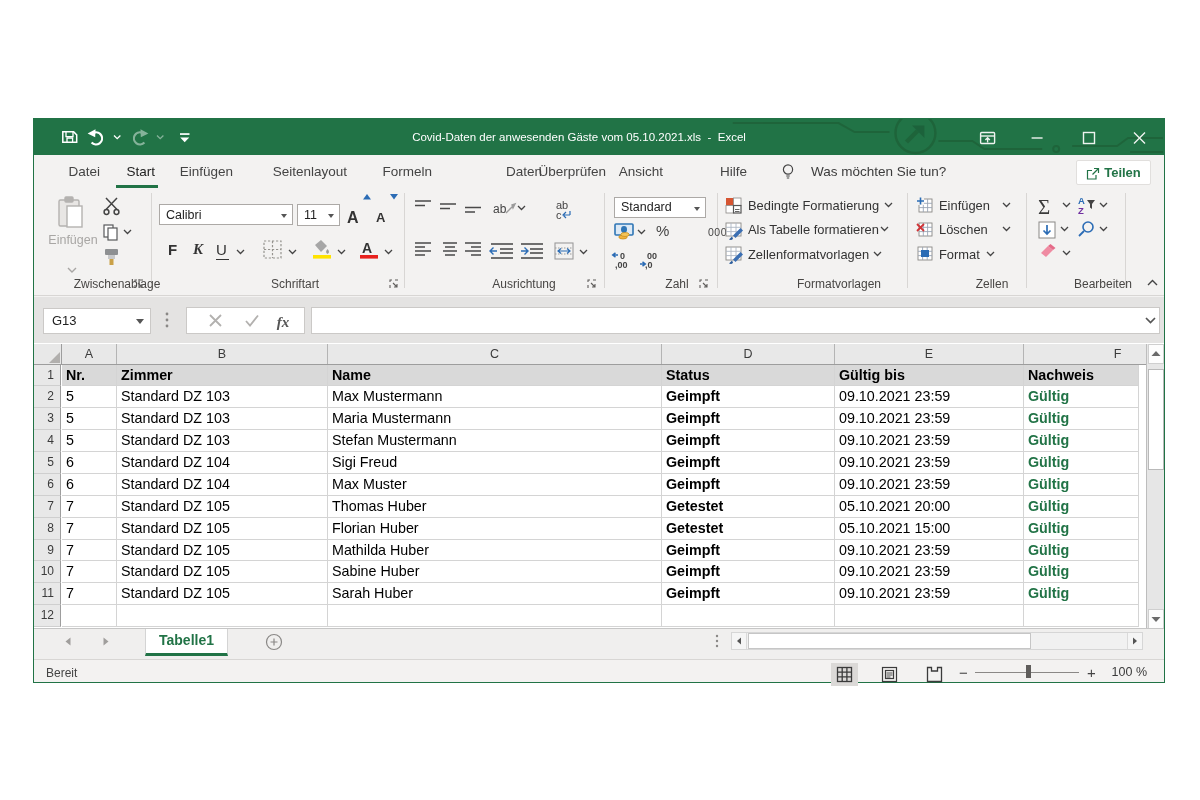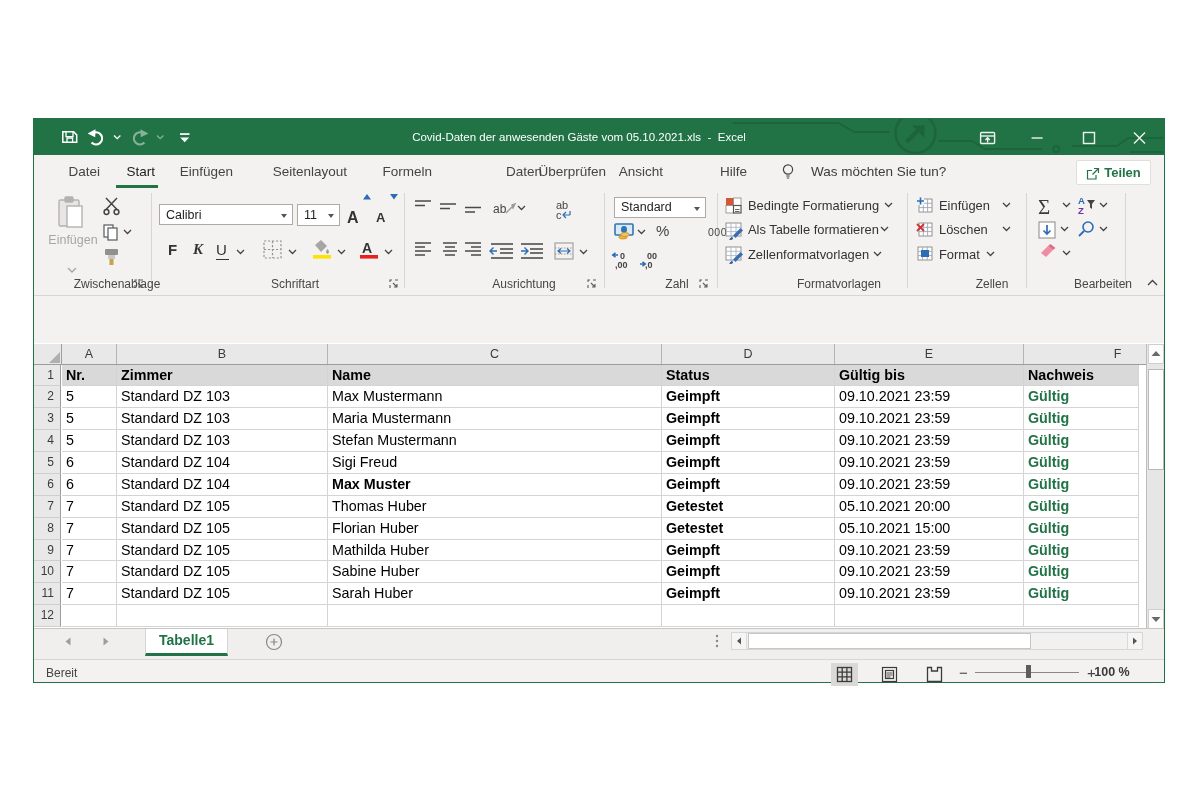--- a/index.html
+++ b/index.html
@@ -347,20 +347,43 @@
         <path d="M1 3 V1 H3 M6 1 H9 M1 6 V9 M4 4 l4 4 M8 5 v3 h-3" stroke="#5f5d5b" fill="none" stroke-width="1.1"></path>
       </svg>
     <svg class="abs" style="left:553px;top:90px;width:11px;height:11px;" viewBox="0 0 11 11">
         <path d="M1 3 V1 H3 M6 1 H9 M1 6 V9 M4 4 l4 4 M8 5 v3 h-3" stroke="#5f5d5b" fill="none" stroke-width="1.1"></path>
       </svg>
     <svg class="abs" style="left:665px;top:90px;width:11px;height:11px;" viewBox="0 0 11 11">
         <path d="M1 3 V1 H3 M6 1 H9 M1 6 V9 M4 4 l4 4 M8 5 v3 h-3" stroke="#5f5d5b" fill="none" stroke-width="1.1"></path>
       </svg>
   </div>
 
+  <div id="fbar">
+    <div class="fbox" style="left:9px;top:11px;width:108px;height:26px;font-size:13px;color:#222;line-height:24px;padding-left:8px;">G13</div>
+    <svg class="abs" style="left:95px;top:11px;width:22px;height:26px;" viewBox="0 0 22 26">
+      <path d="M7 11 h8 l-4 5 z" fill="#555"></path>
+    </svg>
+    <svg class="abs" style="left:128px;top:14px;width:10px;height:20px;" viewBox="0 0 10 20">
+      <g fill="#8a8886">
+          <circle cx="5" cy="3" r="1.4"></circle>
+          <circle cx="5" cy="9" r="1.4"></circle>
+          <circle cx="5" cy="15" r="1.4"></circle>
+        </g>
+    </svg>
+    <div class="fbox" style="left:152px;top:10px;width:119px;height:27px;"></div>
+    <svg class="abs" style="left:152px;top:10px;width:119px;height:27px;" viewBox="0 0 119 27">
+      <path d="M24 8 l11 11 M35 8 l-11 11" stroke="#b3b1af" fill="none" stroke-width="1.8"></path>
+      <path d="M60 14 l4 4.5 8 -10" stroke="#b3b1af" fill="none" stroke-width="1.8"></path>
+      <text x="97" y="20" font-size="15" font-style="italic" font-weight="bold" font-family="Liberation Serif" fill="#555" text-anchor="middle">fx</text>
+    </svg>
+    <div class="fbox" style="left:277px;top:10px;width:849px;height:27px;"></div>
+    <svg class="abs" style="left:1110px;top:17px;width:13px;height:13px;" viewBox="0 0 13 13">
+      <path d="M2 4 l4.5 4.5 4.5 -4.5" stroke="#555" fill="none" stroke-width="1.7"></path>
+    </svg>
+  </div>
 
   <div id="grid">
     <div id="colhdr">
       <div class="chd" style="left:0;width:28px;border-right-color:#9d9d9d;"></div>
       <div class="chd" style="left:28px;width:55px;">A</div>
       <div class="chd" style="left:83px;width:211px;">B</div>
       <div class="chd" style="left:294px;width:334px;">C</div>
       <div class="chd" style="left:628px;width:173px;">D</div>
       <div class="chd" style="left:801px;width:189px;">E</div>
       <div class="chd" style="left:990px;width:188px;">F</div>
@@ -400,21 +423,21 @@
       <div class="rowhdr" style="top:109.0px;height:21.9px;line-height:21.9px;">5</div>
       <div class="cell" style="left:28px;top:109.0px;width:55px;height:21.9px;line-height:20.9px;">6</div>
       <div class="cell" style="left:83px;top:109.0px;width:211px;height:21.9px;line-height:20.9px;">Standard DZ 104</div>
       <div class="cell" style="left:294px;top:109.0px;width:334px;height:21.9px;line-height:20.9px;">Sigi Freud</div>
       <div class="cell b" style="left:628px;top:109.0px;width:173px;height:21.9px;line-height:20.9px;">Geimpft</div>
       <div class="cell" style="left:801px;top:109.0px;width:189px;height:21.9px;line-height:20.9px;">09.10.2021 23:59</div>
       <div class="cell green" style="left:990px;top:109.0px;width:115px;height:21.9px;line-height:20.9px;">Gültig</div>
       <div class="rowhdr" style="top:130.9px;height:21.9px;line-height:21.9px;">6</div>
       <div class="cell" style="left:28px;top:130.9px;width:55px;height:21.9px;line-height:20.9px;">6</div>
       <div class="cell" style="left:83px;top:130.9px;width:211px;height:21.9px;line-height:20.9px;">Standard DZ 104</div>
-      <div class="cell" style="left:294px;top:130.9px;width:334px;height:21.9px;line-height:20.9px;font-weight:bold;">Max Muster</div>
+      <div class="cell" style="left:294px;top:130.9px;width:334px;height:21.9px;line-height:20.9px;">Max Muster</div>
       <div class="cell b" style="left:628px;top:130.9px;width:173px;height:21.9px;line-height:20.9px;">Geimpft</div>
       <div class="cell" style="left:801px;top:130.9px;width:189px;height:21.9px;line-height:20.9px;">09.10.2021 23:59</div>
       <div class="cell green" style="left:990px;top:130.9px;width:115px;height:21.9px;line-height:20.9px;">Gültig</div>
       <div class="rowhdr" style="top:152.8px;height:21.9px;line-height:21.9px;">7</div>
       <div class="cell" style="left:28px;top:152.8px;width:55px;height:21.9px;line-height:20.9px;">7</div>
       <div class="cell" style="left:83px;top:152.8px;width:211px;height:21.9px;line-height:20.9px;">Standard DZ 105</div>
       <div class="cell" style="left:294px;top:152.8px;width:334px;height:21.9px;line-height:20.9px;">Thomas Huber</div>
       <div class="cell b" style="left:628px;top:152.8px;width:173px;height:21.9px;line-height:20.9px;">Getestet</div>
       <div class="cell" style="left:801px;top:152.8px;width:189px;height:21.9px;line-height:20.9px;">05.10.2021 20:00</div>
       <div class="cell green" style="left:990px;top:152.8px;width:115px;height:21.9px;line-height:20.9px;">Gültig</div>
@@ -515,15 +538,15 @@
     </svg>
     <svg class="abs" style="left:887px;top:3px;width:27px;height:23px;" viewBox="0 0 27 23">
       <g stroke="#3b3b3b" stroke-width="1.3" fill="none">
         <path d="M10.5 4.5 h-4 v14 h14 v-14 h-4 v3.5 h-6 z"></path>
       </g>
     </svg>
     <div class="abs" style="left:925px;top:4px;font-size:15px;color:#444;">−</div>
     <div class="abs" style="left:941px;top:11.5px;width:104px;height:1.5px;background:#8a8886;"></div>
     <div class="abs" style="left:992px;top:5px;width:5px;height:13px;background:#5f5d5b;"></div>
     <div class="abs" style="left:1053px;top:4px;font-size:15px;color:#444;">+</div>
-    <div class="abs" style="left:1043px;top:5px;width:70px;text-align:center;font-size:12.5px;color:#3b3b3b;font-weight:bold;">100&nbsp;%</div>
+    <div class="abs" style="left:1043px;top:5px;width:70px;text-align:right;font-size:12.5px;color:#3b3b3b;">100&nbsp;%</div>
   </div>
 </div>
 
 </body></html>

